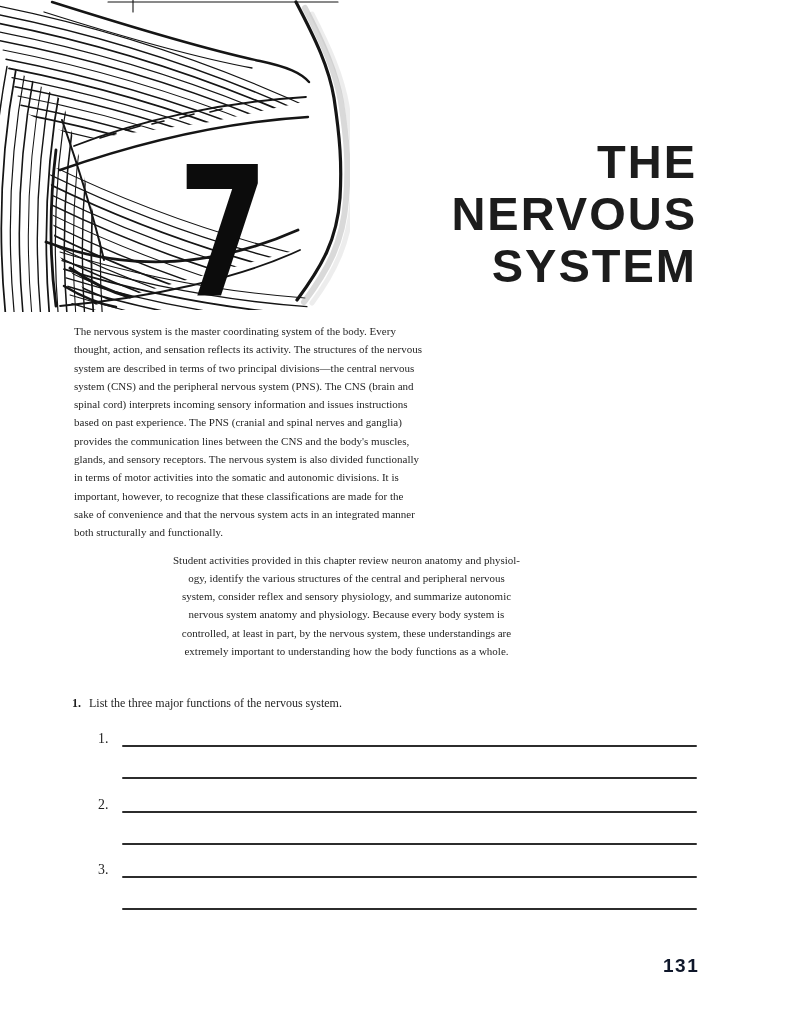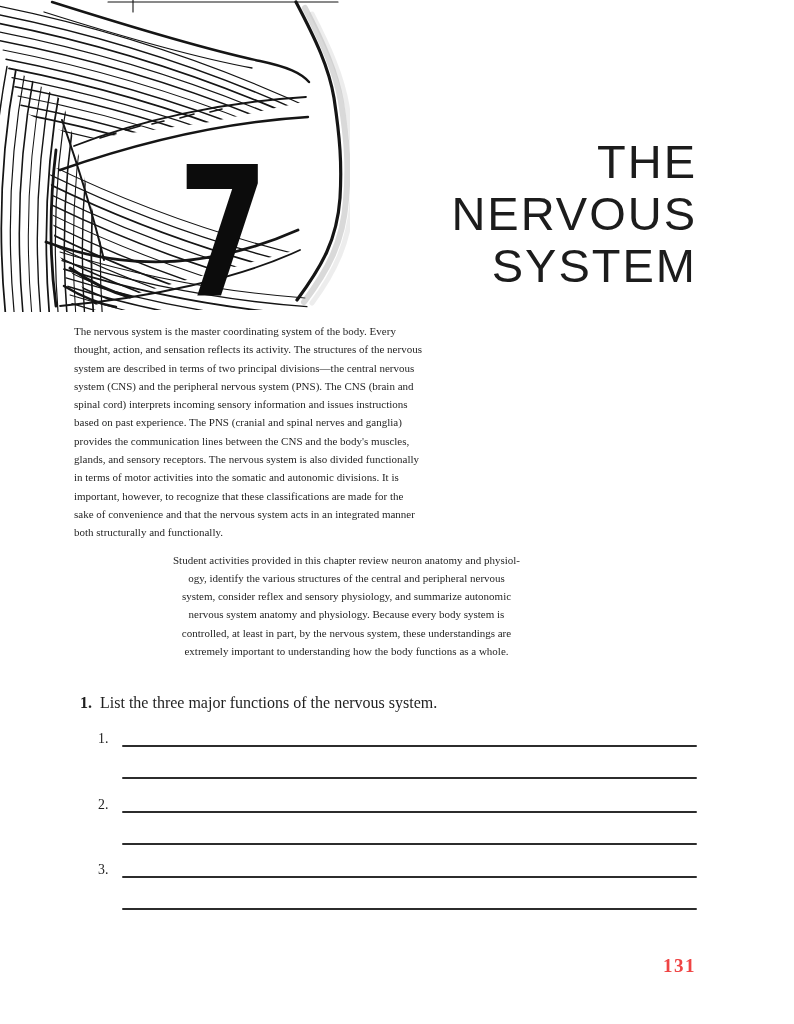--- a/index.html
+++ b/index.html
@@ -24,60 +24,60 @@
     color:#0c0c0c;
     transform:scaleX(.72);
     transform-origin:left top;
     z-index:3;
   }
   
   .chapter-title{
     position:absolute;top:136px;right:97px;
     text-align:right;
     font-family:"Liberation Sans", sans-serif;
-    font-weight:400;
+    font-weight:700;
     font-size:47px;line-height:52px;
     letter-spacing:2px;
     color:#1c1c1c;
     white-space:pre-line;
   }
   
   .intro{
     position:absolute;left:74px;top:322px;width:545px;
     font-size:11px;line-height:18.3px;
   }
   .intro p{margin:0;white-space:pre-line;}
   .intro p + p{margin-top:9px;text-align:center;}
   
   .question{
     position:absolute;left:72px;top:694px;
-    font-size:16px;line-height:18px;margin-left:8px;
+    font-size:12px;line-height:18px;
   }
   .q-num{font-weight:bold;margin-right:8px;}
   
   .answers{
     position:absolute;left:98px;top:727px;width:599px;
   }
   .answer-item{position:relative;height:65.5px;}
   .answer-num{
     position:absolute;left:0;top:5px;
     font-size:13.8px;line-height:14px;
   }
   .answer-line{
     position:absolute;left:24px;right:0;height:2px;
     background:#2c2c2c;border-radius:1px;
   }
   .answer-line.l1{top:18px;}
   .answer-line.l2{top:50px;}
   
   .page-number{
     position:absolute;left:663px;top:955px;
-    font-family:Liberation Serif, serif;
+    font-family:Liberation Sans, sans-serif;
     font-weight:bold;font-size:19px;letter-spacing:1.5px;
-    color:#ef4444;
+    color:#0f172a;
   }
 </style>
 </head>
 <body>
 
 <div class="page">
 
   <div class="illustration">
     <svg id="muscle-svg" width="350" height="312" viewBox="0 0 350 312">
       <defs>

